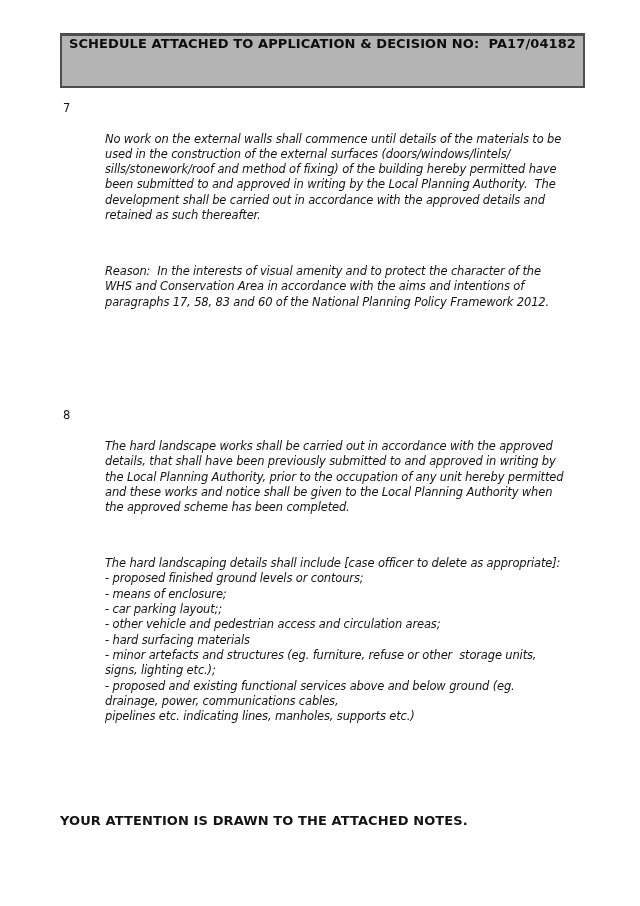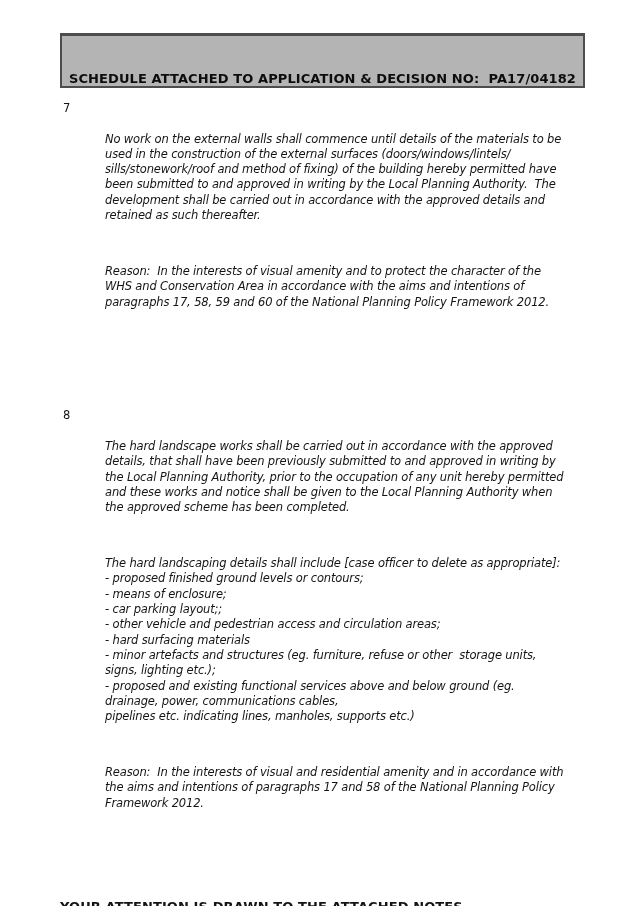--- a/index.html
+++ b/index.html
@@ -15,21 +15,21 @@
     padding: 0 55px 0 60px;
   }
   .header-bar {
     margin-top: 33px;
     width: 525px;
     height: 55px;
     background: #b4b4b4;
     border: 2px solid #4d4d4d;
     border-top-width: 3px;
     display: flex;
-    align-items: flex-end;
+    align-items: flex-start;
     justify-content: center;
   }
   .header-bar .title {
     font-size: 13px;
     font-weight: bold;
     color: #0d0d0d;
     white-space: pre;
     letter-spacing: 0.1px;
   }
   .condition {
@@ -73,21 +73,21 @@
     <div class="cond-num">7</div>
     <div class="cond-body">
       <div class="para">No work on the external walls shall commence until details of the materials to be
 used in the construction of the external surfaces (doors/windows/lintels/
 sills/stonework/roof and method of fixing) of the building hereby permitted have
 been submitted to and approved in writing by the Local Planning Authority.  The
 development shall be carried out in accordance with the approved details and
 retained as such thereafter.</div>
       <div class="para">Reason:  In the interests of visual amenity and to protect the character of the
 WHS and Conservation Area in accordance with the aims and intentions of
-paragraphs 17, 58, 59 and 60 of the National Planning Policy Framework 2012.</div>
+paragraphs 17, 58, 83 and 60 of the National Planning Policy Framework 2012.</div>
     </div>
   </div>
 
   <div class="condition cond-8">
     <div class="cond-num">8</div>
     <div class="cond-body">
       <div class="para">The hard landscape works shall be carried out in accordance with the approved
 details, that shall have been previously submitted to and approved in writing by
 the Local Planning Authority, prior to the occupation of any unit hereby permitted
 and these works and notice shall be given to the Local Planning Authority when
@@ -96,21 +96,18 @@
 - proposed finished ground levels or contours;
 - means of enclosure;
 - car parking layout;;
 - other vehicle and pedestrian access and circulation areas;
 - hard surfacing materials
 - minor artefacts and structures (eg. furniture, refuse or other  storage units,
 signs, lighting etc.);
 - proposed and existing functional services above and below ground (eg.
 drainage, power, communications cables,
 pipelines etc. indicating lines, manholes, supports etc.)</div>
-      <div class="para">Reason:  In the interests of visual and residential amenity and in accordance with
-the aims and intentions of paragraphs 17 and 58 of the National Planning Policy
-Framework 2012.</div>
     </div>
   </div>
 
   <div class="attention">YOUR ATTENTION IS DRAWN TO THE ATTACHED NOTES.</div>
 
 </div>
 
 </body></html>

